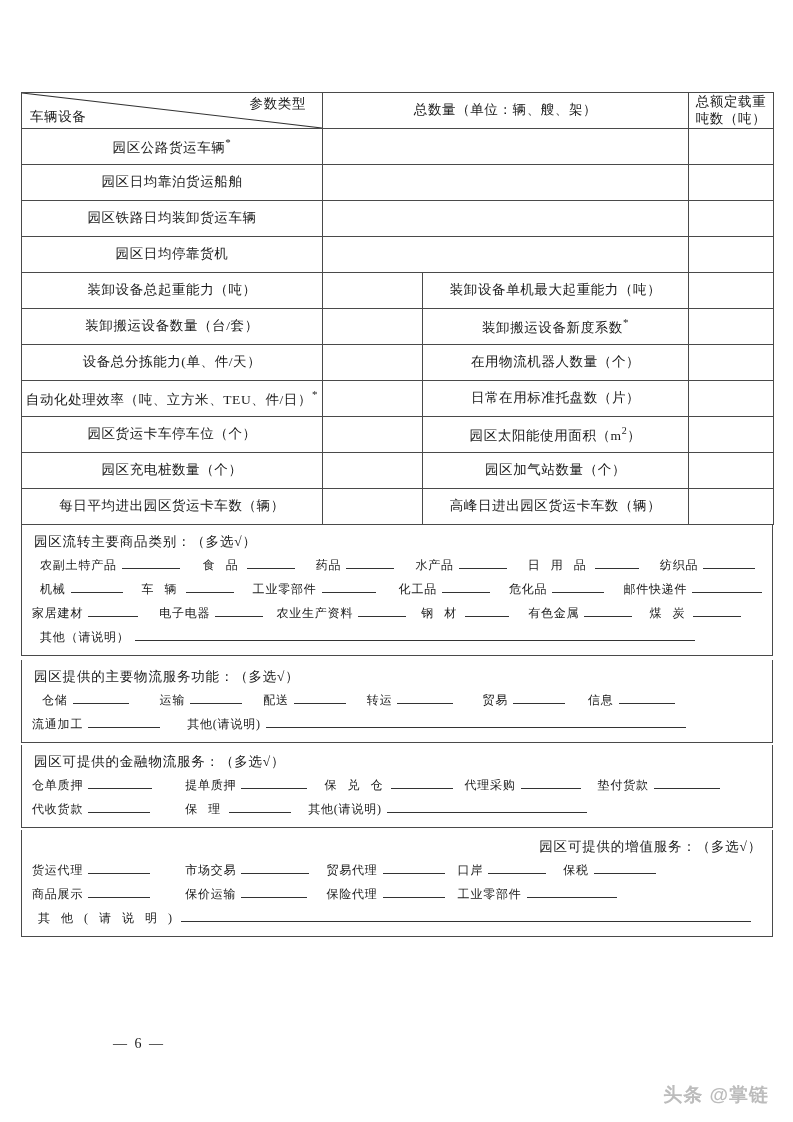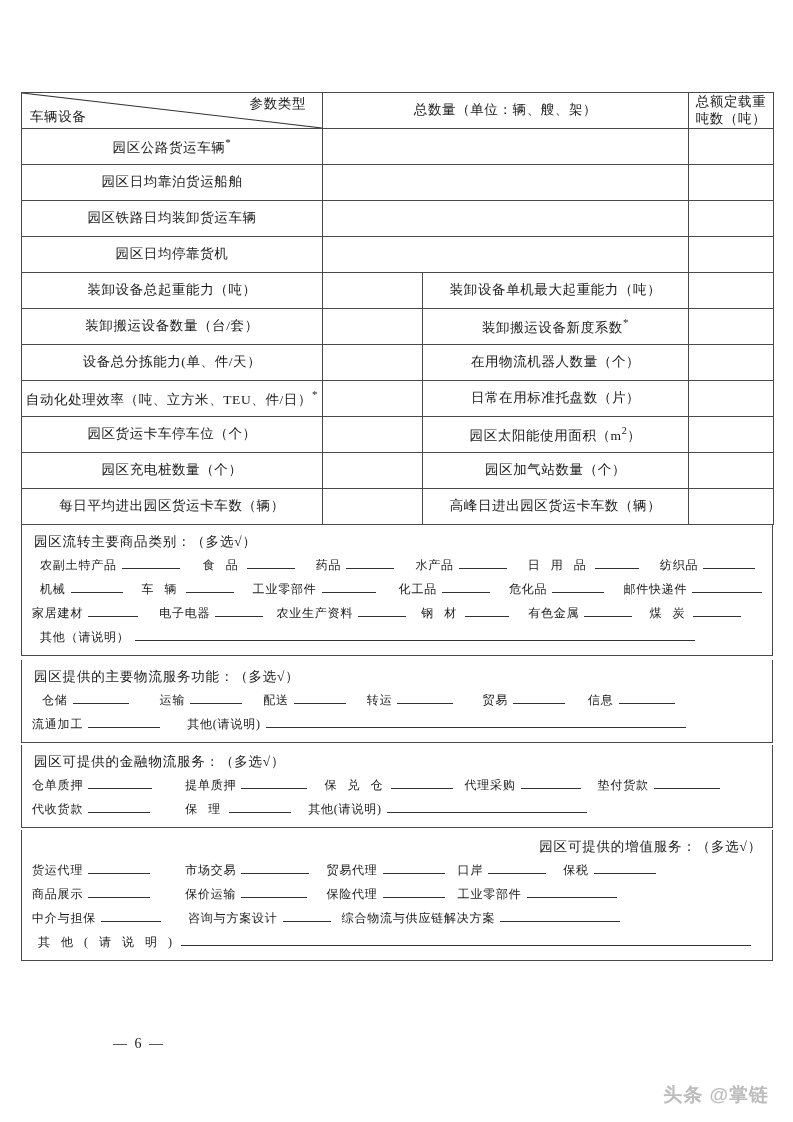--- a/index.html
+++ b/index.html
@@ -451,36 +451,20 @@
             <span class="blankline" style="width:62px"></span>
             <span class="gap" style="width:8px"></span>
           </span>
           <span class="opt">
             <span class="t">工业零部件</span>
             <span class="blankline" style="width:90px"></span>
           </span>
         </div>
         <div class="optline">
           <span class="opt">
-            <span class="t">中介与担保</span>
-            <span class="blankline" style="width:60px"></span>
-            <span class="gap" style="width:22px"></span>
-          </span>
-          <span class="opt">
-            <span class="t">咨询与方案设计</span>
-            <span class="blankline" style="width:48px"></span>
-            <span class="gap" style="width:6px"></span>
-          </span>
-          <span class="opt">
-            <span class="t">综合物流与供应链解决方案</span>
-            <span class="blankline" style="width:120px"></span>
-          </span>
-        </div>
-        <div class="optline">
-          <span class="opt">
             <span class="gap" style="width:6px"></span>
             <span class="t sp">其 他 ( 请 说 明 )</span>
             <span class="blankline" style="width:570px"></span>
           </span>
         </div>
       </div>
     </div>
 
   <div class="page-no">— 6 —</div>
   <div class="watermark">头条 @掌链</div>

